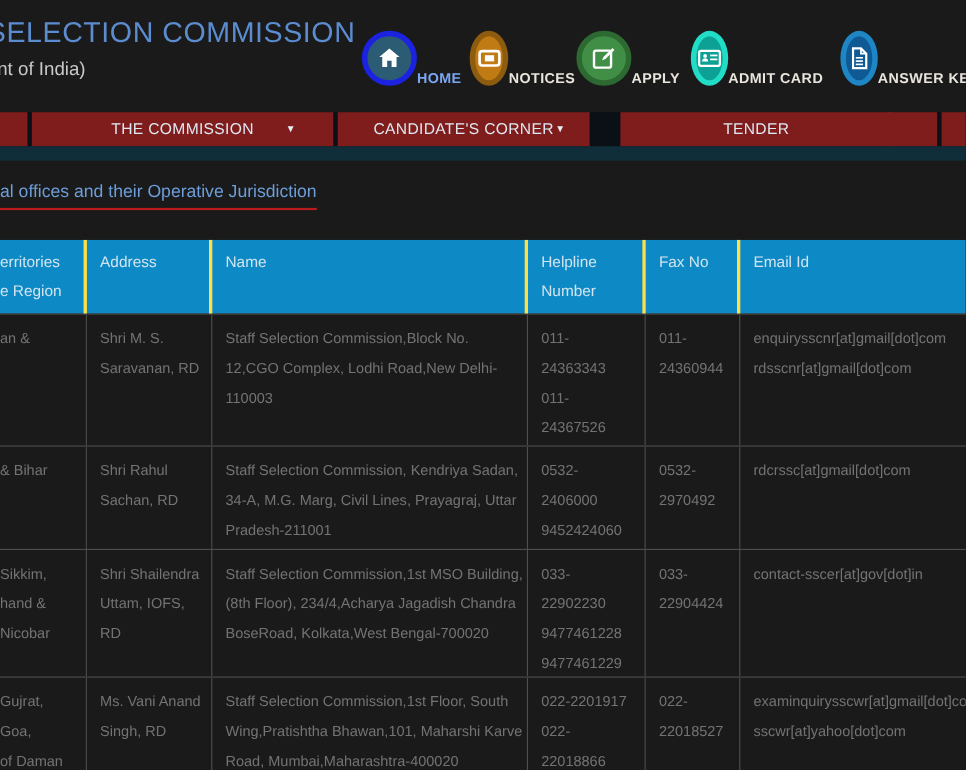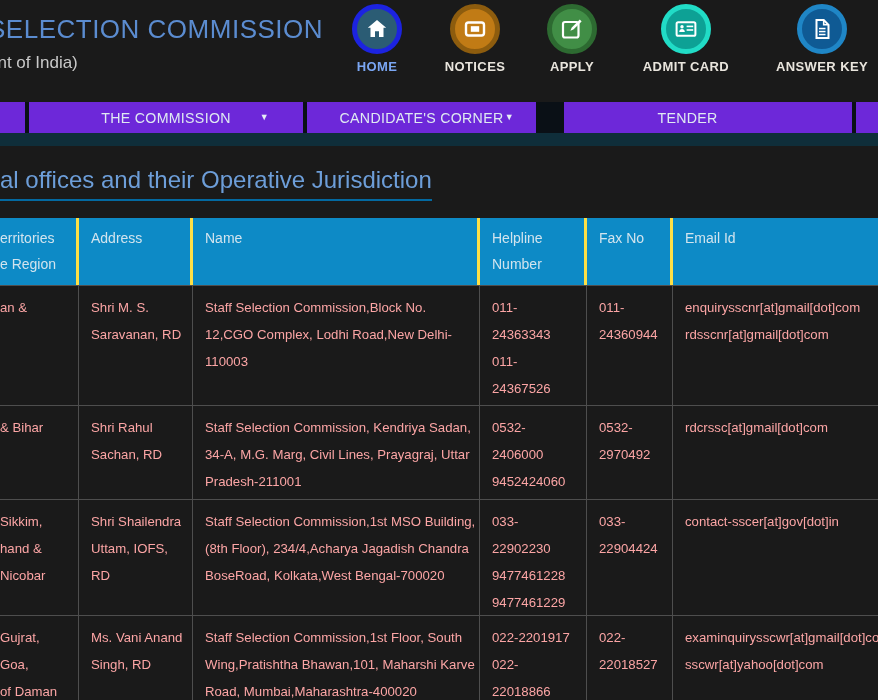--- a/index.html
+++ b/index.html
@@ -5,49 +5,49 @@
   html,body{margin:0;padding:0;}
   body{
     width:878px;height:700px;overflow:hidden;position:relative;
     background:#1a1a1a;
     font-family:"Liberation Sans", sans-serif;
   }
   
   .brand{position:absolute;top:14px;left:-12px;white-space:nowrap;}
   .brand-title{font-size:26px;letter-spacing:.5px;color:#5b8cd0;}
   .brand-sub{font-size:17px;color:#c9c9c9;margin-top:8px;margin-left:0;}
-  .quick{position:absolute;top:4px;display:flex;flex-direction:column;align-items:center;}
+  .quick{position:absolute;top:28px;display:flex;flex-direction:row;align-items:flex-end;}
   .q-circle{width:40px;height:40px;border-radius:50%;display:flex;align-items:center;justify-content:center;border-style:solid;border-width:5px;}
   .q-label{margin-top:5px;font-size:13px;font-weight:bold;letter-spacing:.4px;white-space:nowrap;}
   .q-home  .q-circle{border-color:#1c23e0;background:#2b5c74;}
   .q-notices .q-circle{border-color:#8d5c0e;background:#c17b15;}
   .q-apply .q-circle{border-color:#2d6a31;background:#418e46;}
   .q-admit .q-circle{border-color:#21dcc6;background:#0da195;}
   .q-answer .q-circle{border-color:#1f86c6;background:#0f5a94;}
   .q-home .q-label{color:#7aa6f2;}
   .q-notices .q-label,.q-apply .q-label,.q-admit .q-label,.q-answer .q-label{color:#e9e5dd;}
   
   .nav{position:absolute;top:102px;left:0;width:878px;height:31px;background:#0a1016;}
-  .nav-item{position:absolute;top:0;height:31px;background:#6d28d9;color:#dfe9f2;
+  .nav-item{position:absolute;top:0;height:31px;background:#7f1d1d;color:#dfe9f2;
     font-size:14.2px;letter-spacing:.3px;display:flex;align-items:center;justify-content:center;}
   .nav-arrow{position:absolute;top:10px;font-size:9px;color:#e6eef5;}
   .teal-strip{position:absolute;top:133px;left:0;width:878px;height:13px;background:#0f2e3a;}
   
-  .page-heading{position:absolute;top:166px;left:0;font-size:24px;color:#6d9ed9;
-    padding-bottom:5px;border-bottom:2px solid #0369a1;white-space:nowrap;}
+  .page-heading{position:absolute;top:166px;left:0;font-size:16px;color:#6d9ed9;
+    padding-bottom:5px;border-bottom:2px solid #b91c1c;white-space:nowrap;}
   
   .table-clip{position:absolute;top:218px;left:0;width:878px;height:482px;overflow:hidden;}
   .tgrid{width:933px;}
   .trow{display:grid;grid-template-columns:79px 114px 287px 107px 86px 260px;}
   .thead{background:#0d8ac6;height:67px;}
   .thead .cell{color:#d2e4ee;font-size:14px;line-height:26px;padding:7px 8px 0 12px;
     border-right:3px solid #fde047;white-space:pre-line;}
   .thead .cell:last-child{border-right:none;}
   .tbody-row{border-top:1px solid #4e4e4e;overflow:hidden;}
-  .tbody-row .cell{color:#fca5a5;font-size:13.2px;line-height:27px;
+  .tbody-row .cell{color:#737373;font-size:13.2px;line-height:27px;
     padding:8px 8px 4px 12px;border-right:1px solid #4e4e4e;overflow:hidden;}
   .tbody-row .cell:last-child{border-right:none;}
   .cell.region{padding-left:0;white-space:pre-line;}
   .cell.address{padding-right:2px;}
   .cell.helpline{padding-right:14px;}
   .r1{height:119px;} .r2{height:93px;} .r3{height:115px;} .r4{height:100px;}
   svg{display:block;}
 </style>
 </head>
 <body>

